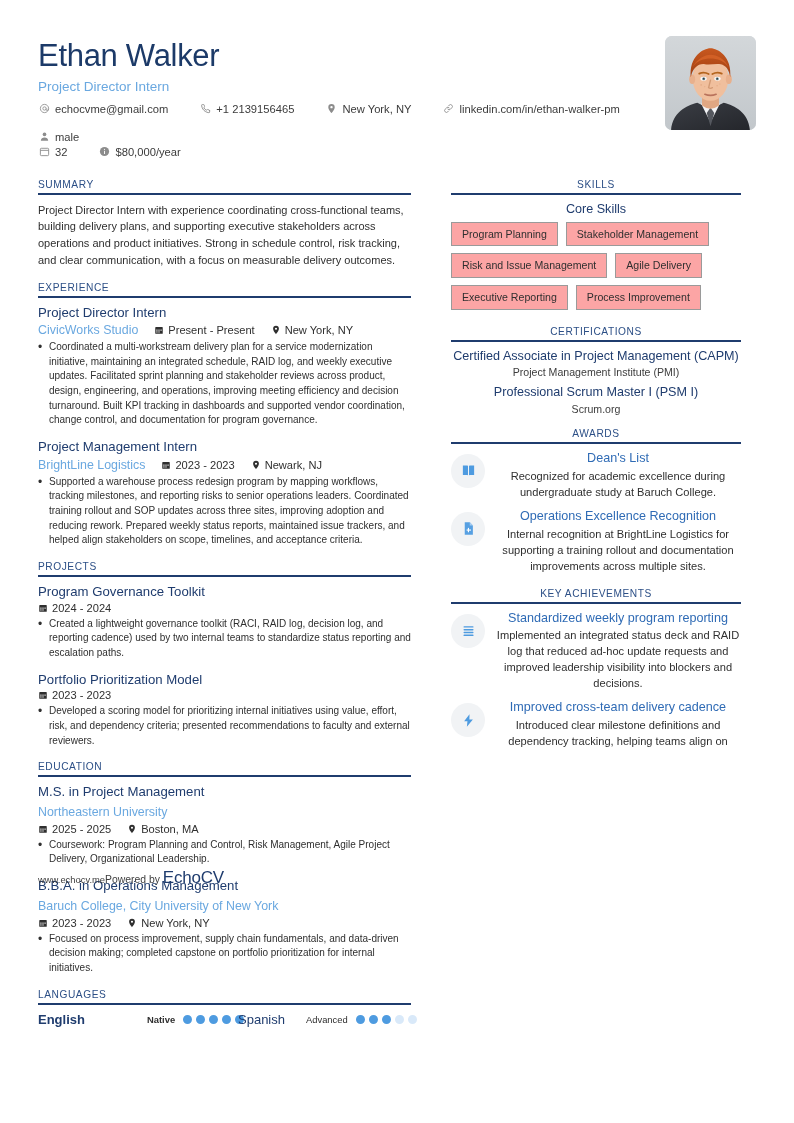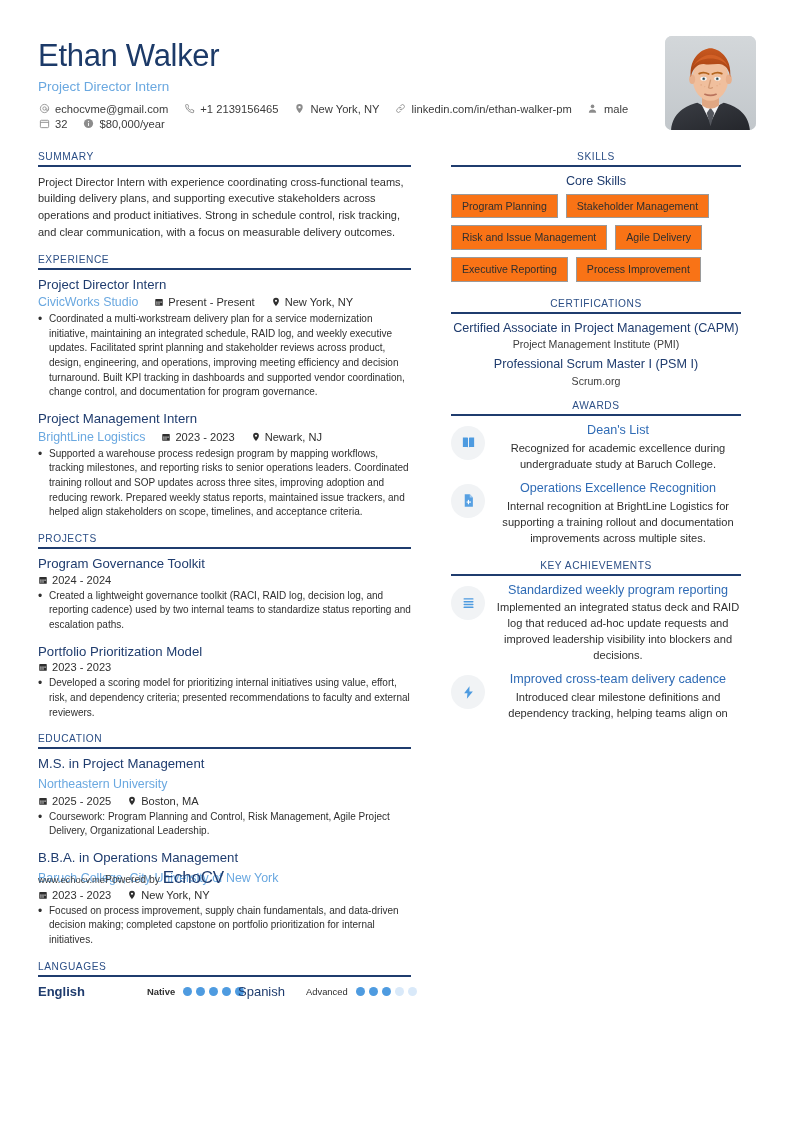--- a/index.html
+++ b/index.html
@@ -17,21 +17,21 @@
   .header { display:flex; justify-content:space-between; align-items:flex-start; }
   .header-left { flex:1; padding-top:6px; }
   .full-name {
     font-size:31px; font-weight:400; color:#1c3a68;
     letter-spacing:-0.3px; line-height:1.15;
   }
   .job-headline {
     font-size:13.5px; color:#6aa8e0; margin-top:5px; font-weight:400;
   }
   .contact-rows { margin-top:9px; }
-  .contact-row { display:flex; flex-wrap:wrap; align-items:center; gap:0; margin-bottom:3px; }
+  .contact-row { display:flex; flex-wrap:wrap; align-items:center; gap:16px; margin-bottom:3px; }
   .contact-item {
     display:flex; align-items:center; gap:5px;
     font-size:11.2px; color:#3b3b3b; margin-right:15px;
   }
   .contact-item .ci-ico {
     width:12px; height:12px; display:inline-flex; align-items:center; justify-content:center;
     color:#8c8c8c; flex:0 0 auto;
   }
   .contact-item .ci-ico svg { width:11px; height:11px; display:block; }
   .photo {
@@ -86,21 +86,21 @@
   .lang-level { font-size:9.4px; color:#2f2f2f; margin-left:0; }
   .dots { display:flex; gap:4px; margin-left:8px; }
   .dot { width:9px; height:9px; border-radius:50%; background:#d9e9f9; }
   .dot.on { background:#4e9be0; }
 
   
   .skill-group-title { font-size:12.6px; color:#1f3c6e; margin-bottom:6px; }
   .tags { display:flex; flex-wrap:wrap; gap:7px 8px; }
   .tag {
     border:1px solid #9a9a9a; padding:5px 10px;
-    font-size:10.6px; color:#2f2f2f; background:#f97316; line-height:1.2;
+    font-size:10.6px; color:#2f2f2f; background:#fca5a5; line-height:1.2;
     white-space:nowrap;
   }
 
   
   .cert { margin-bottom:7px; }
   .cert-name { font-size:12.6px; color:#1f3c6e; line-height:1.24; }
   .cert-issuer { font-size:10.6px; color:#3d3d3d; margin-top:2px; }
 
   
   .ic-item { display:flex; gap:10px; margin-bottom:8px; align-items:flex-start; }

